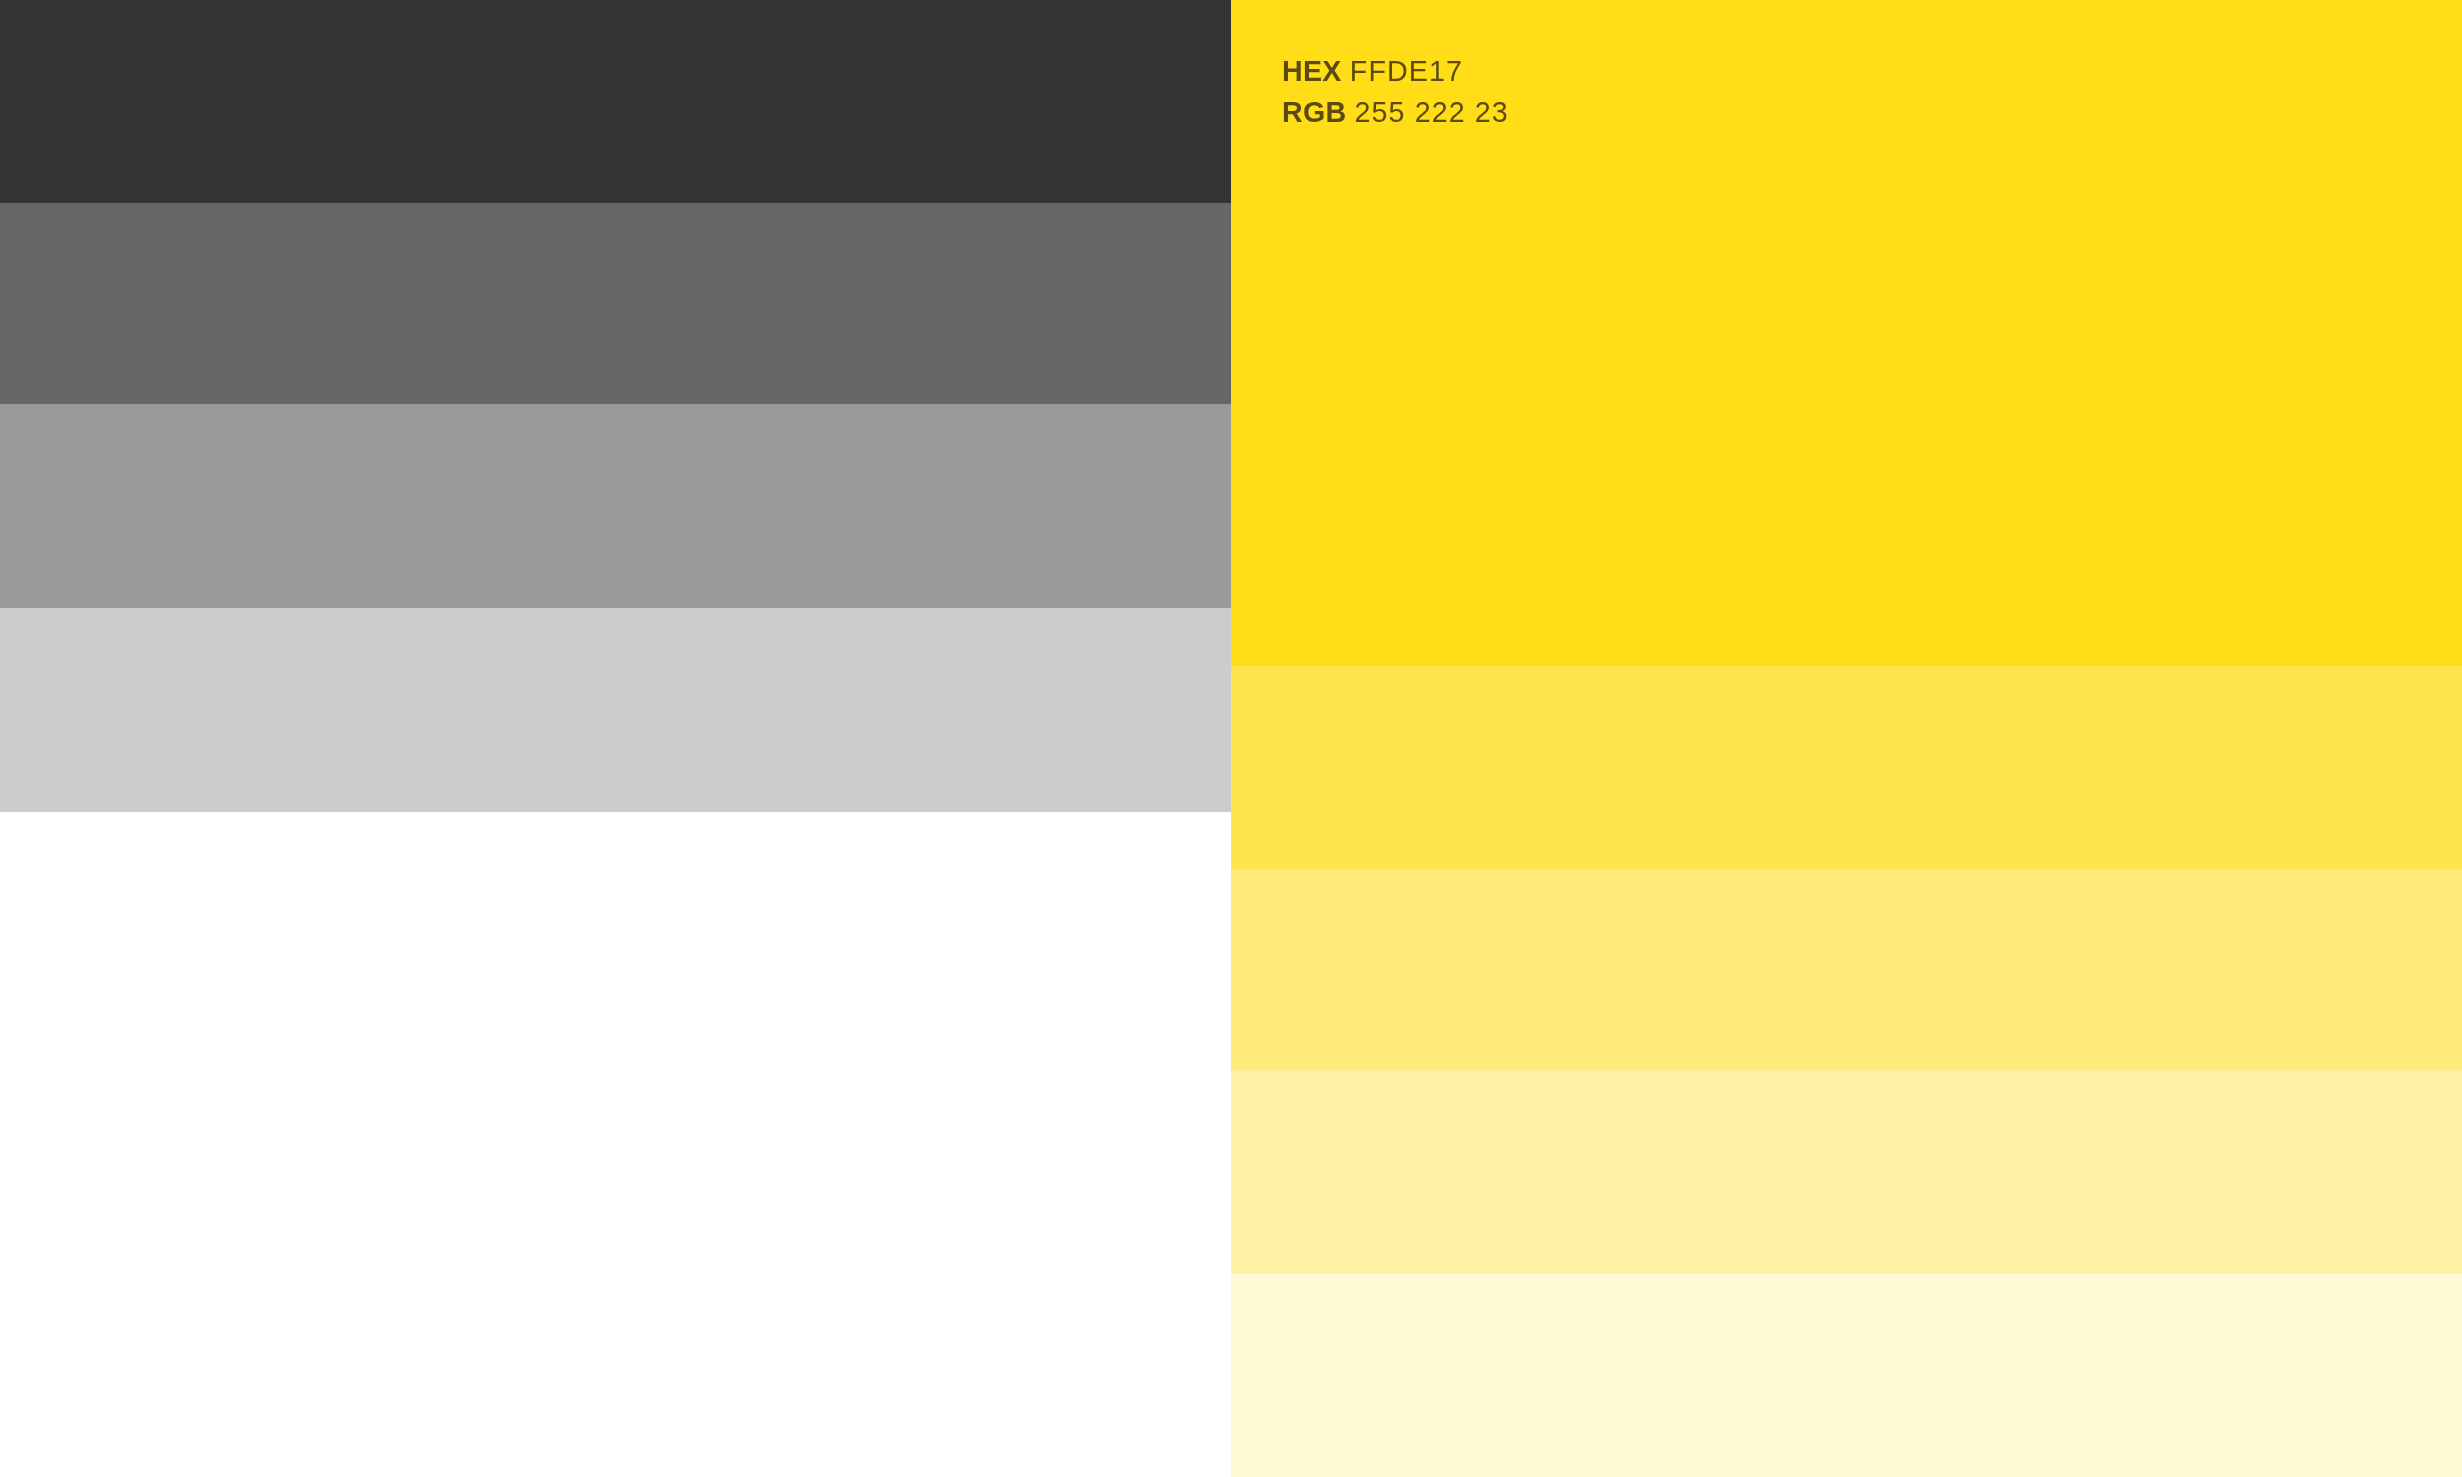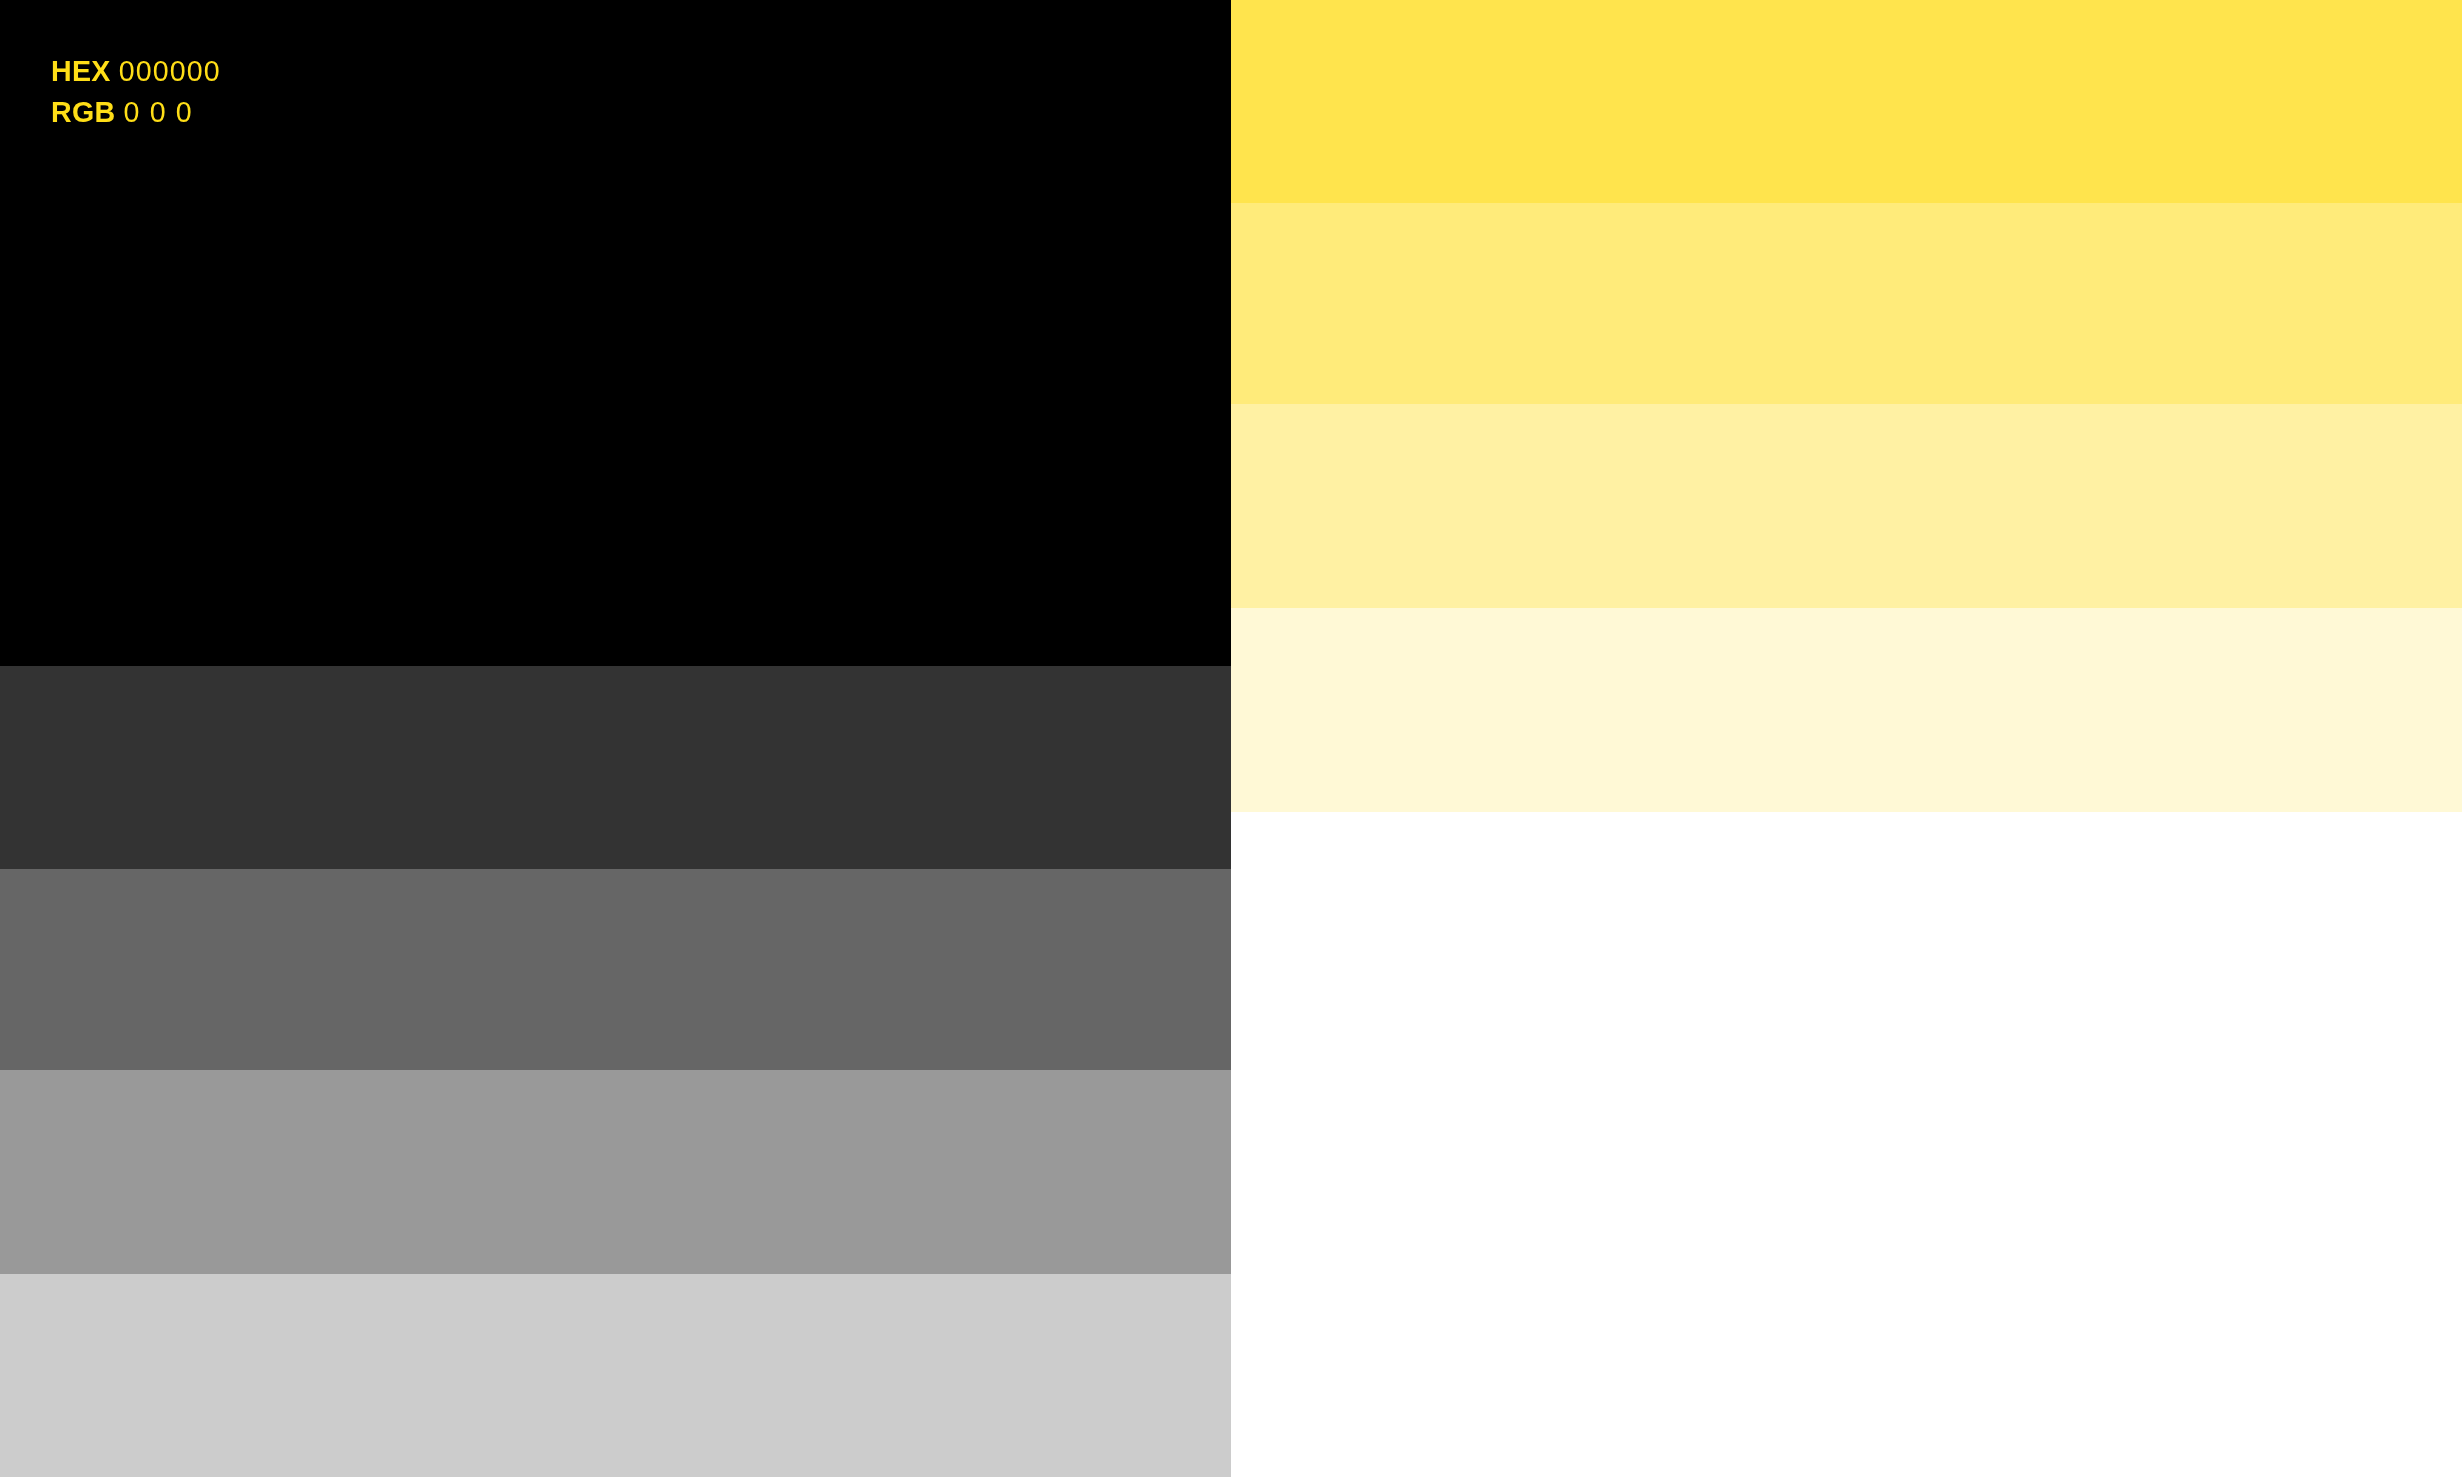--- a/index.html
+++ b/index.html
@@ -72,46 +72,46 @@
     letter-spacing: 1.1px;
   }
 </style>
 </head>
 <body>
 
 <div class="palette">
 
   <div class="column">
 
-    <div class="swatch-hero" style="background-color: rgb(0, 0, 0);">
-
-      <div class="label-block" style="color: rgb(255, 222, 23);">
-
-        <div class="label-row">
-          <span class="label-key">HEX</span>
-          <span class="label-val">000000</span>
-        </div>
-
-        <div class="label-row">
-          <span class="label-key">RGB</span>
-          <span class="label-val">0 0 0</span>
-        </div>
-
-      </div>
-    </div>
 
     <div class="swatch-tint tint-1" style="background-color: rgb(51, 51, 51);"></div>
     <div class="swatch-tint tint-2" style="background-color: rgb(102, 102, 102);"></div>
     <div class="swatch-tint tint-3" style="background-color: rgb(153, 153, 153);"></div>
     <div class="swatch-tint tint-4" style="background-color: rgb(204, 204, 204);"></div>
 
   </div>
 
   <div class="column">
 
+    <div class="swatch-hero" style="background-color: rgb(255, 222, 23);">
+
+      <div class="label-block" style="color: rgb(92, 74, 16);">
+
+        <div class="label-row">
+          <span class="label-key">HEX</span>
+          <span class="label-val">FFDE17</span>
+        </div>
+
+        <div class="label-row">
+          <span class="label-key">RGB</span>
+          <span class="label-val">255 222 23</span>
+        </div>
+
+      </div>
+    </div>
 
     <div class="swatch-tint tint-1" style="background-color: rgb(255, 228, 77);"></div>
     <div class="swatch-tint tint-2" style="background-color: rgb(255, 235, 122);"></div>
     <div class="swatch-tint tint-3" style="background-color: rgb(255, 241, 163);"></div>
     <div class="swatch-tint tint-4" style="background-color: rgb(255, 249, 214);"></div>
 
   </div>
 
 </div>
 

